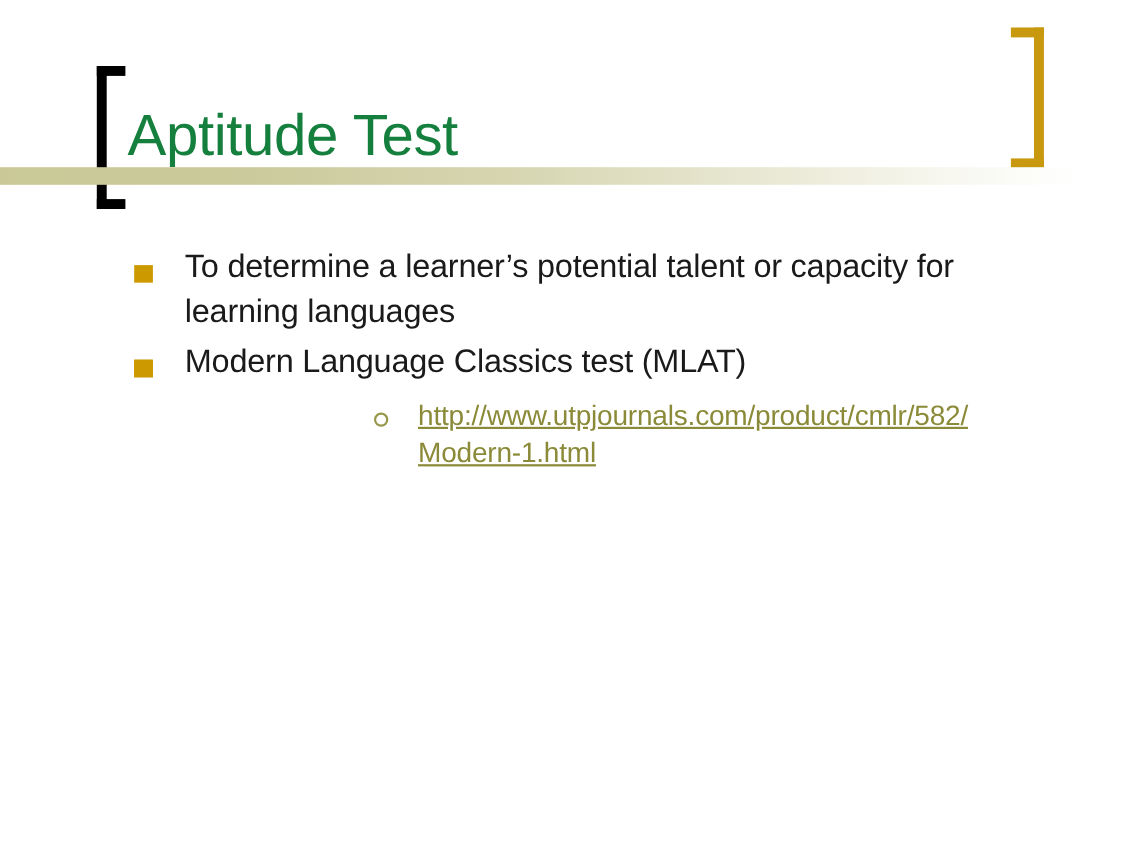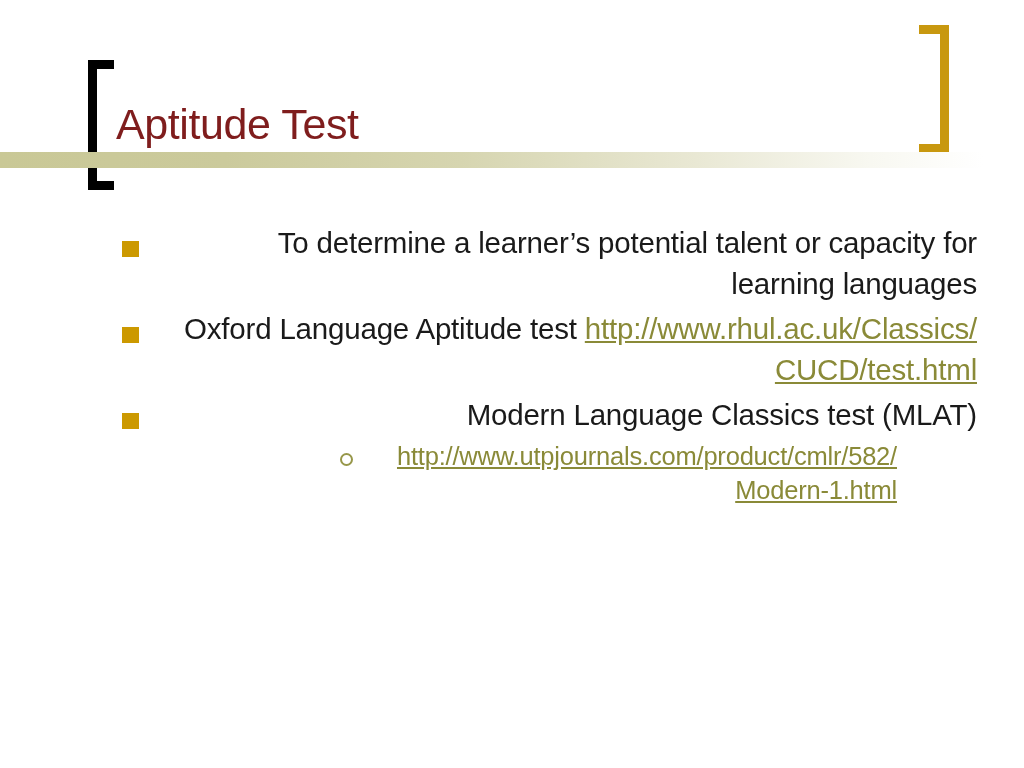--- a/index.html
+++ b/index.html
@@ -70,41 +70,40 @@
                  #d6d5b0 45%,
                  #e9e8d4 68%,
                  #f8f8f1 85%,
                  #ffffff 96%);
   }
 
   .slide-title {
     position: absolute;
     left: 116px;
     top: 96px;
-    font-size: 43px;
+    font-size: 53px;
     line-height: 56px;
-    color: #7f1d1d;
+    color: #15803d;
     white-space: nowrap;
     letter-spacing: -0.4px;
   }
 
   
   .body-block {
     position: absolute;
     left: 0;
     top: 222px;
     width: 1024px;
   }
 
   .bullet-row {
     position: relative;
     padding-left: 168px;
     padding-right: 47px;
     margin-bottom: 4px;
-    text-align: right;
   }
 
   .bullet-marker {
     position: absolute;
     left: 122px;
     top: 19px;
     width: 17px;
     height: 16px;
     background: #cc9900;
   }
@@ -121,21 +120,21 @@
     text-decoration: underline;
     text-underline-offset: 2px;
     word-break: break-all;
   }
 
   
   .sub-row {
     position: relative;
     padding-left: 212px;
     padding-right: 80px;
-    margin-top: 4px;
+    margin-top: 12px;
   }
 
   .sub-marker {
     position: absolute;
     left: 172px;
     top: 14px;
     width: 13px;
     height: 13px;
     border: 2px solid #97974a;
     border-radius: 50%;
@@ -171,23 +170,20 @@
   <div class="body-block">
 
     <div class="bullet-row">
       <span class="bullet-marker"></span>
       <div class="bullet-text">To determine a learner’s potential talent or capacity for learning languages</div>
     </div>
 
 
     <div class="bullet-row">
       <span class="bullet-marker"></span>
-      <div class="bullet-text">
-        <span>Oxford Language Aptitude test </span><span class="link">http://www.rhul.ac.uk/Classics/CUCD/test.html</span>
-      </div>
     </div>
 
     <div class="bullet-row">
       <span class="bullet-marker"></span>
       <div class="bullet-text">Modern Language Classics test (MLAT)</div>
 
       <div class="sub-row">
         <span class="sub-marker"></span>
         <div class="sub-text">
           <span class="link">http://www.utpjournals.com/product/cmlr/582/Modern-1.html</span>

